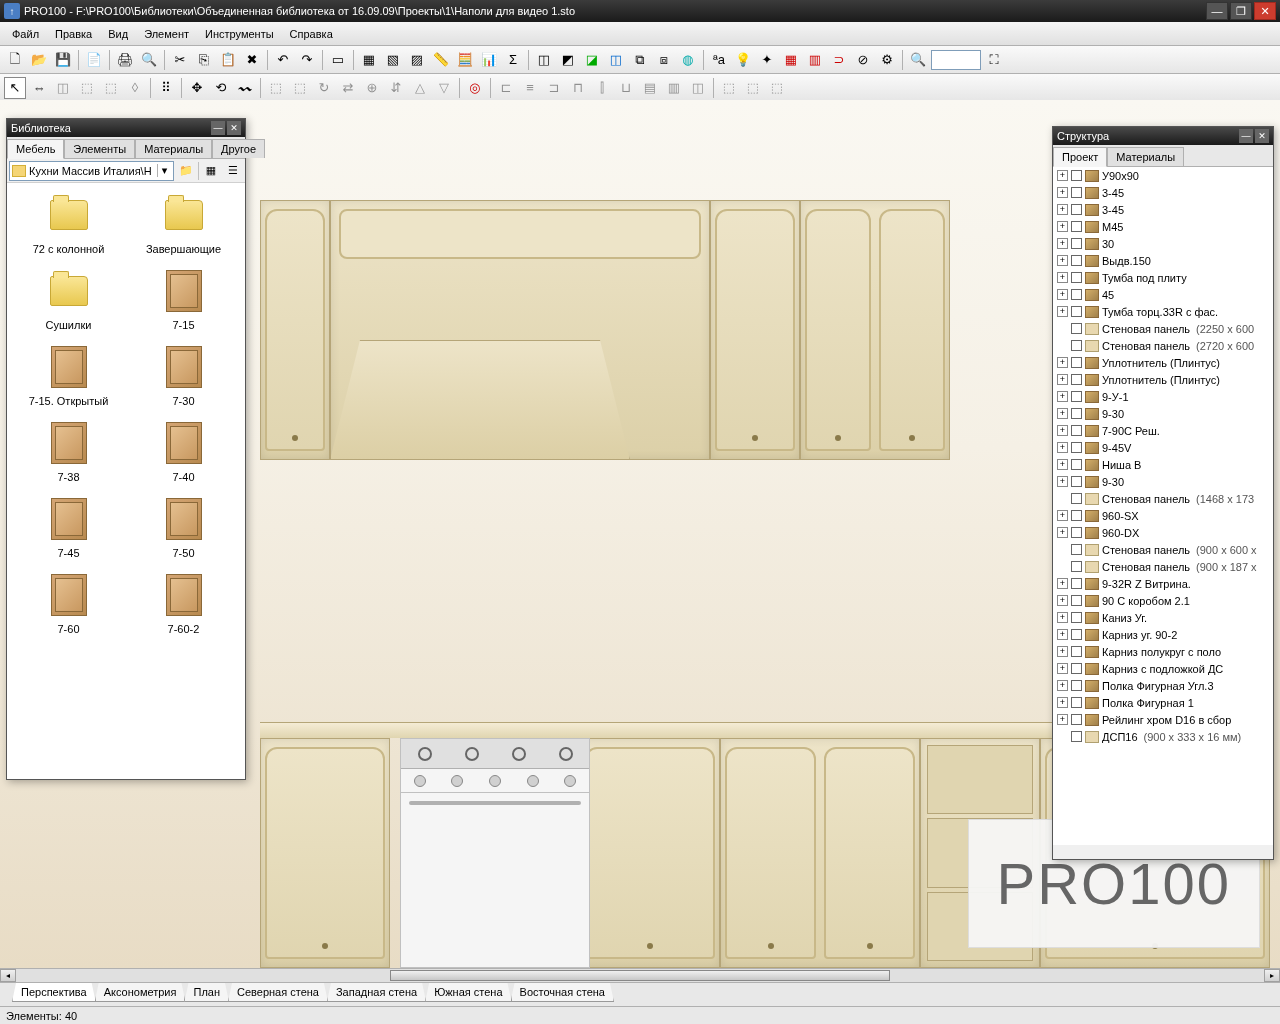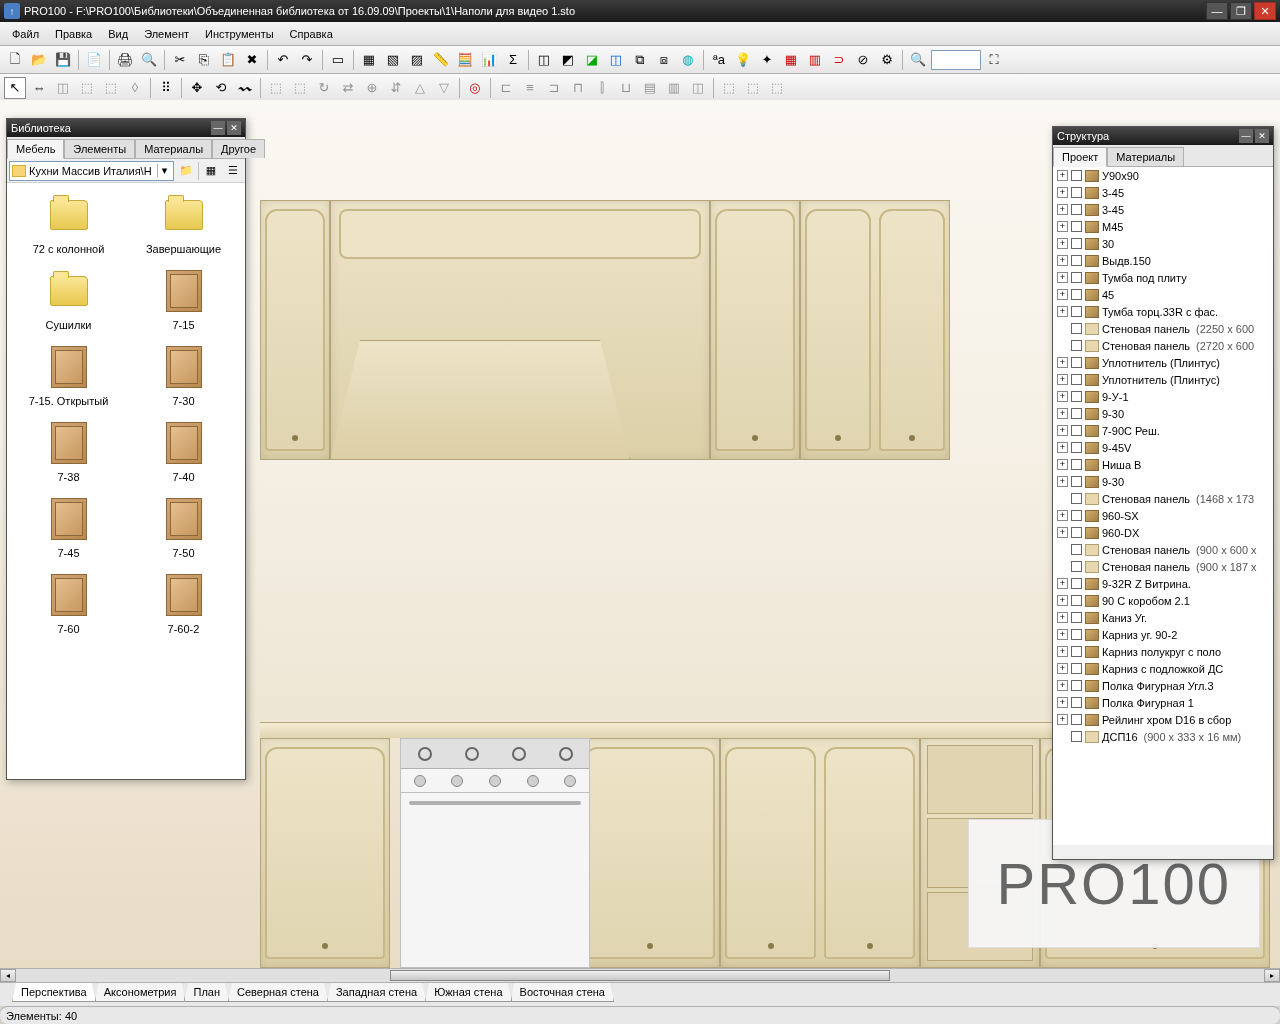--- a/index.html
+++ b/index.html
@@ -81,21 +81,21 @@
 .scroll-track { flex: 1; background: #e0e0e0; }
 
 .watermark { position: absolute; right: 20px; bottom: 20px; background: rgba(245,245,245,0.95); padding: 30px 28px; font-size: 58px; color: #666; font-weight: 300; letter-spacing: 2px; border: 1px solid #ddd; }
 
 .viewport-hscroll { position: absolute; left: 0; right: 0; bottom: 42px; height: 14px; background: #e8e8e8; display: flex; border-top: 1px solid #b0b0b0; }
 
 .bottom-tabs { position: absolute; left: 0; right: 0; bottom: 18px; height: 24px; background: #e8e8e8; display: flex; align-items: flex-start; padding-left: 12px; border-top: 1px solid #b0b0b0; }
 .btab { padding: 3px 8px; border: 1px solid #999; border-top: none; background: #f5f5f5; margin-right: -1px; font-size: 11px; cursor: pointer; clip-path: polygon(4px 0, calc(100% - 4px) 0, 100% 100%, 0 100%); }
 .btab.active { background: #fff; }
 
-.statusbar { position: absolute; left: 0; right: 0; bottom: 0; height: 18px; background: #e8e8e8; border-top: 1px solid #b0b0b0; display: flex; align-items: center; padding: 0 6px; font-size: 11px; border-radius: 8px; }
+.statusbar { position: absolute; left: 0; right: 0; bottom: 0; height: 18px; background: #e8e8e8; border-top: 1px solid #b0b0b0; display: flex; align-items: center; padding: 0 6px; font-size: 11px; }
 </style>
 </head>
 <body>
 
 <div class="titlebar">
   <div class="app-icon">↑</div>
   <div class="title">PRO100 - F:\PRO100\Библиотеки\Объединенная библиотека от 16.09.09\Проекты\1\Наполи для видео 1.sto</div>
   <div class="win-btns">
     <div class="win-btn min">—</div>
     <div class="win-btn max">❐</div>

